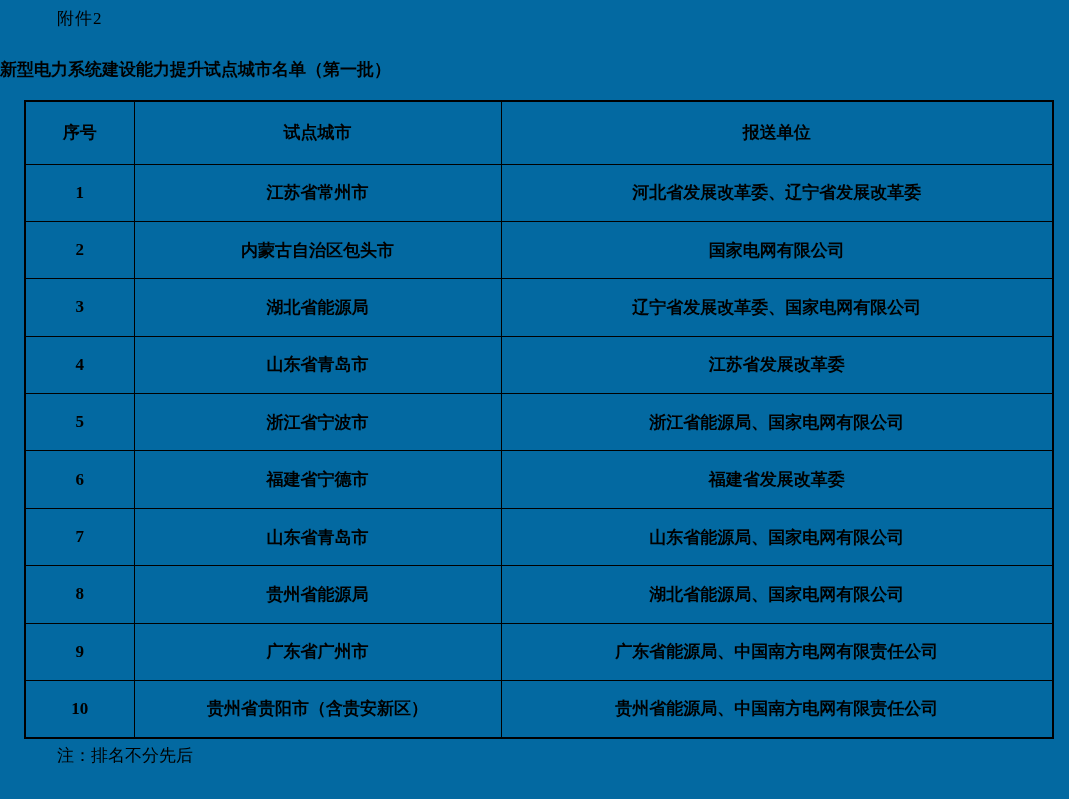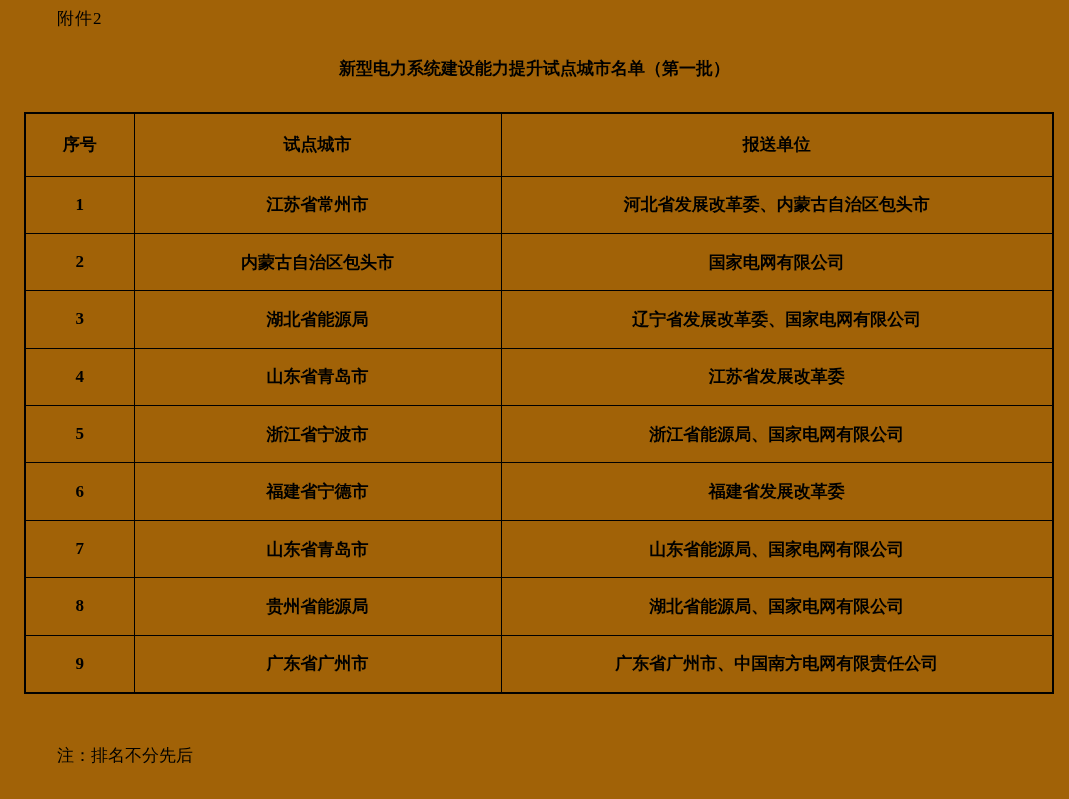--- a/index.html
+++ b/index.html
@@ -4,48 +4,47 @@
 <style>
   html, body {
     margin: 0;
     padding: 0;
     background: #ffffff;
   }
   .page {
     position: relative;
     width: 1069px;
     height: 799px;
-    background: #a16207;
+    background: #0369a1;
     color: #000000;
     font-family: "Liberation Serif", serif;
     overflow: hidden;
   }
   .attachment {
     position: absolute;
     left: 57px;
     top: 9px;
     font-size: 17px;
     line-height: 1.2;
     letter-spacing: 1px;
   }
   .title {
     position: absolute;
     left: 0;
     top: 60px;
     width: 100%;
-    text-align: center;
-    font-family: Liberation Mono, monospace;
+    font-family: Liberation Serif, serif;
     font-weight: bold;
     font-size: 17px;
     line-height: 1.2;
   }
   table.pilot-table {
     position: absolute;
     left: 24px;
-    top: 112px;
+    top: 100px;
     width: 1028px;
     border-collapse: collapse;
     table-layout: fixed;
     font-family: "Liberation Sans", sans-serif;
     font-weight: bold;
     font-size: 17px;
     text-align: center;
     border: 2px solid #000000;
   }
   table.pilot-table th,
@@ -93,21 +92,21 @@
       <tr>
         <th>序号</th>
         <th>试点城市</th>
         <th>报送单位</th>
       </tr>
     </thead>
     <tbody>
       <tr>
         <td class="cell-index">1</td>
         <td>江苏省常州市</td>
-        <td>河北省发展改革委、内蒙古自治区包头市</td>
+        <td>河北省发展改革委、辽宁省发展改革委</td>
       </tr>
       <tr>
         <td class="cell-index">2</td>
         <td>内蒙古自治区包头市</td>
         <td>国家电网有限公司</td>
       </tr>
       <tr>
         <td class="cell-index">3</td>
         <td>湖北省能源局</td>
         <td>辽宁省发展改革委、国家电网有限公司</td>
@@ -133,20 +132,25 @@
         <td>山东省能源局、国家电网有限公司</td>
       </tr>
       <tr>
         <td class="cell-index">8</td>
         <td>贵州省能源局</td>
         <td>湖北省能源局、国家电网有限公司</td>
       </tr>
       <tr>
         <td class="cell-index">9</td>
         <td>广东省广州市</td>
-        <td>广东省广州市、中国南方电网有限责任公司</td>
+        <td>广东省能源局、中国南方电网有限责任公司</td>
+      </tr>
+      <tr>
+        <td class="cell-index">10</td>
+        <td>贵州省贵阳市（含贵安新区）</td>
+        <td>贵州省能源局、中国南方电网有限责任公司</td>
       </tr>
     </tbody>
   </table>
 
   <div class="note">注：排名不分先后</div>
 
 </div>
 
 </body></html>

